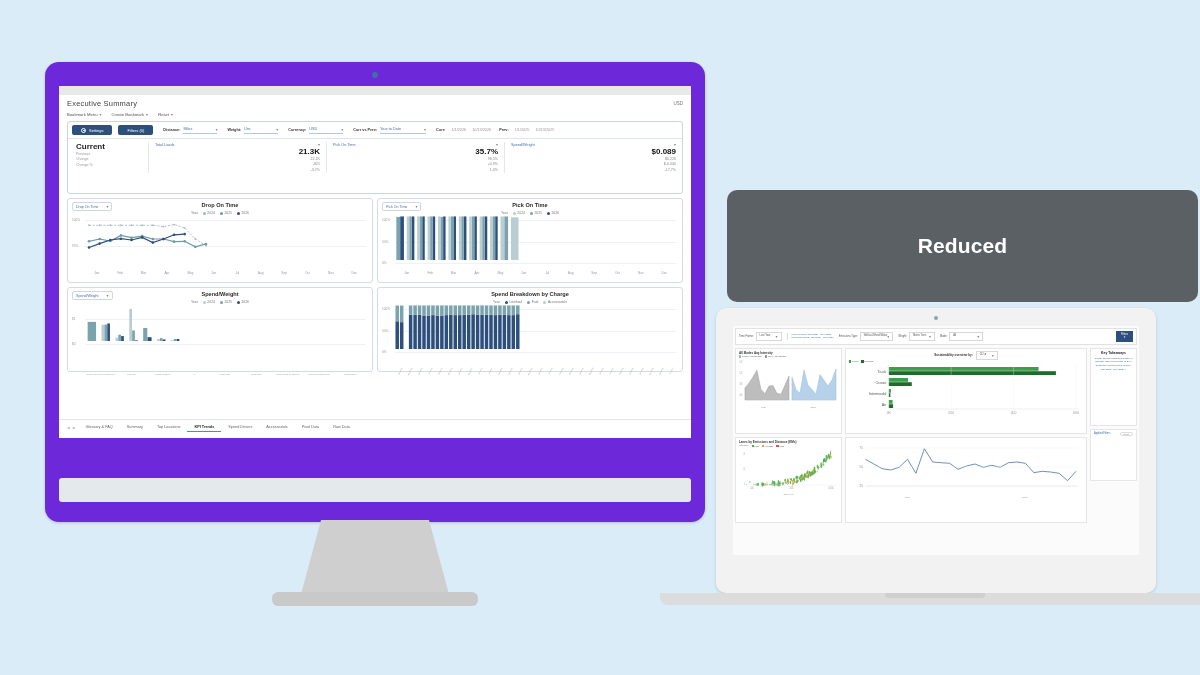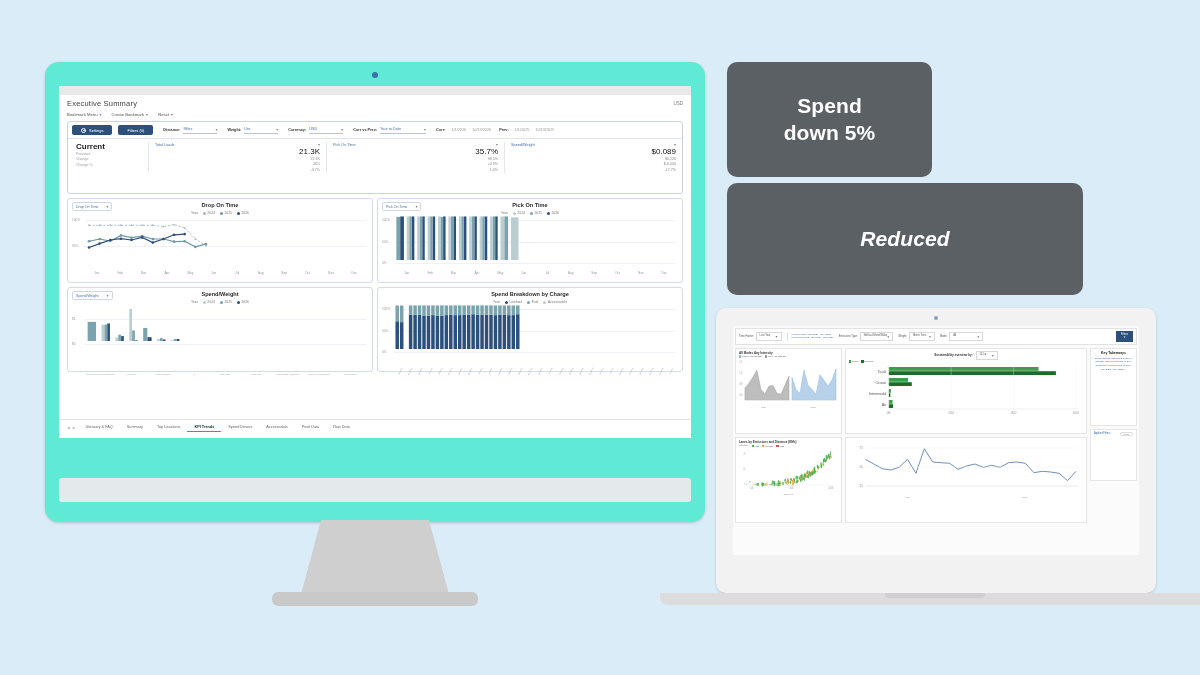--- a/index.html
+++ b/index.html
@@ -7,21 +7,21 @@
   body {
     background: #d9ecf7;
     font-family: "Liberation Sans", sans-serif;
     position: relative;
   }
   .stage { position: absolute; inset: 0; }
 
   
   .monitor-bezel {
     position: absolute; left: 45px; top: 62px; width: 660px; height: 460px;
-    background: #5eead4; border-radius: 14px;
+    background: #6d28d9; border-radius: 14px;
     box-shadow: 0 1px 3px rgba(0,0,0,.18);
   }
   .monitor-cam {
     position: absolute; left: 50%; top: 10px; width: 6px; height: 6px;
     margin-left: -3px; border-radius: 50%; background: #3f6fa8;
   }
   .monitor-screen {
     position: absolute; left: 14px; top: 24px; right: 14px; bottom: 84px;
     background: #ffffff; overflow: hidden;
   }
@@ -80,21 +80,21 @@
   .kpi-first { width: 80px; padding-left: 8px; flex-shrink: 0; }
   .kpi-labels { font-size: 3.6px; color: #999; line-height: 1.55; }
   .kpi-current { font-size: 8px; font-weight: bold; color: #222; margin-bottom: .5px; }
   .kpi-cell {
     flex: 1; border-left: 1px solid #e2e8f0; padding: 0 6px; text-align: right;
   }
   .kpi-head {
     display: flex; justify-content: space-between; align-items: center;
     color: #4a6fa5; font-size: 3.8px; margin-bottom: 1px;
   }
-  .kpi-val { font-size: 8px; font-weight: normal; color: #111; line-height: 1.1; }
+  .kpi-val { font-size: 8px; font-weight: bold; color: #111; line-height: 1.1; }
   .kpi-sub { font-size: 3.6px; color: #888; line-height: 1.55; }
 
   .charts-grid { display: grid; grid-template-columns: 1fr 1fr; gap: 4px; padding: 4px 8px 0 8px; }
   .chart-card { border: 1px solid #d3dbe6; border-radius: 3px; background:#fff; padding: 3px 4px 2px; height: 85px; position: relative; }
   .chart-head { display: flex; align-items: flex-start; justify-content: center; position: relative; height: 8px; }
   .chart-title { font-size: 5.6px; font-weight: bold; color: #2b2b2b; }
   .chart-select {
     position: absolute; left: 0; top: 0; font-size: 3.6px; color: #4a6fa5;
     border: 1px solid #cdd7e4; border-radius: 2px; padding: 1px 3px;
     display: flex; gap: 8px; align-items: center; background: #fff;
@@ -118,21 +118,21 @@
 
   
   .callout {
     position: absolute; background: #5b6065; border-radius: 10px;
     color: #fff; display: flex; align-items: center; justify-content: center;
     text-align: center; font-size: 21px; font-weight: bold; line-height: 1.28;
     letter-spacing: .1px;
   }
   #callout-spend { left: 727px; top: 62px; width: 205px; height: 115px; }
   #callout-delivery { left: 943px; top: 62px; width: 203px; height: 115px; }
-  #callout-emissions { left: 727px; top: 183px; width: 356px; height: 112px; font-style: italic; }
+  #callout-emissions { left: 727px; top: 190px; width: 471px; height: 112px; }
 
   
   .laptop-bezel {
     position: absolute; left: 716px; top: 308px; width: 440px; height: 285px;
     background: #f2f2f2; border-radius: 10px; box-shadow: 0 1px 3px rgba(0,0,0,.15);
   }
   .laptop-cam { position: absolute; left: 50%; top: 8px; width: 4px; height: 4px;
                 margin-left: -2px; border-radius: 50%; background: #8aa2bd; }
   .laptop-screen {
     position: absolute; left: 17px; top: 18px; right: 17px; bottom: 38px;
@@ -689,26 +689,20 @@
             </div>
         </div>
       </div>
 
     </div>
     <div class="monitor-chin"></div>
   </div>
   <div class="stand-neck"></div>
   <div class="stand-base"></div>
 
-  <div class="callout" id="callout-spend">
-    <div>
-      <div>Spend</div>
-      <div>down 5%</div>
-    </div>
-  </div>
   <div class="callout" id="callout-emissions">
     <div>
       <div>Reduced</div>
     </div>
   </div>
 
   <div class="laptop-bezel">
     <div class="laptop-cam"></div>
     <div class="laptop-screen">
 

